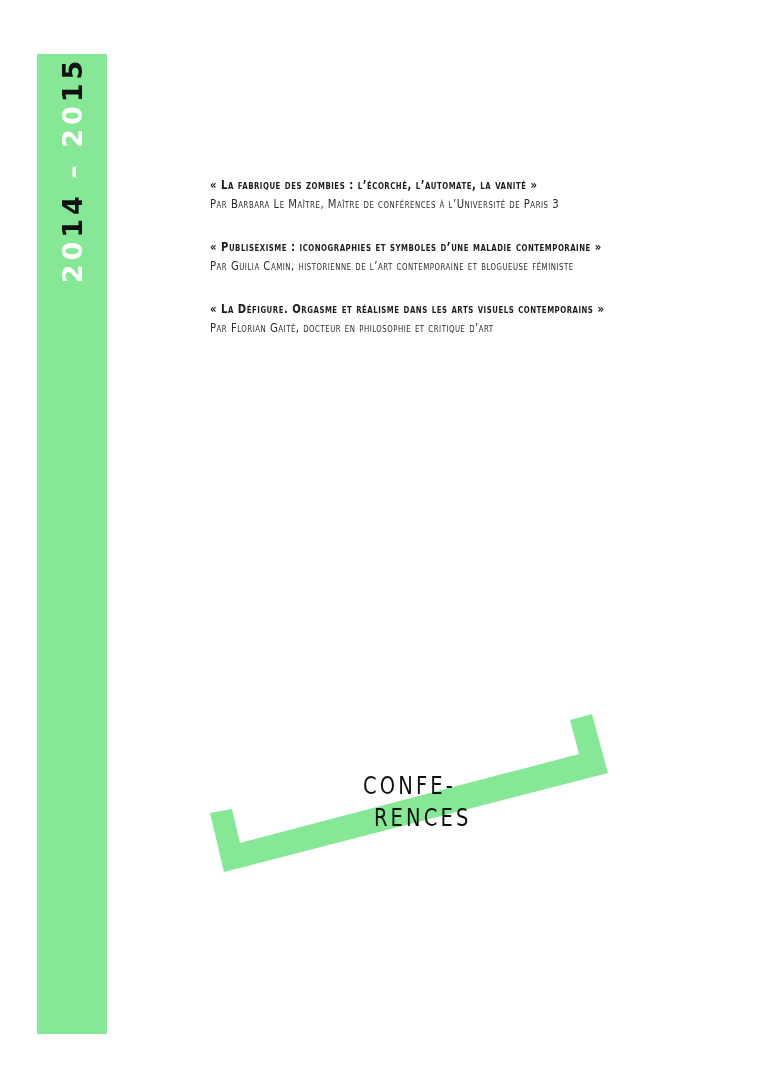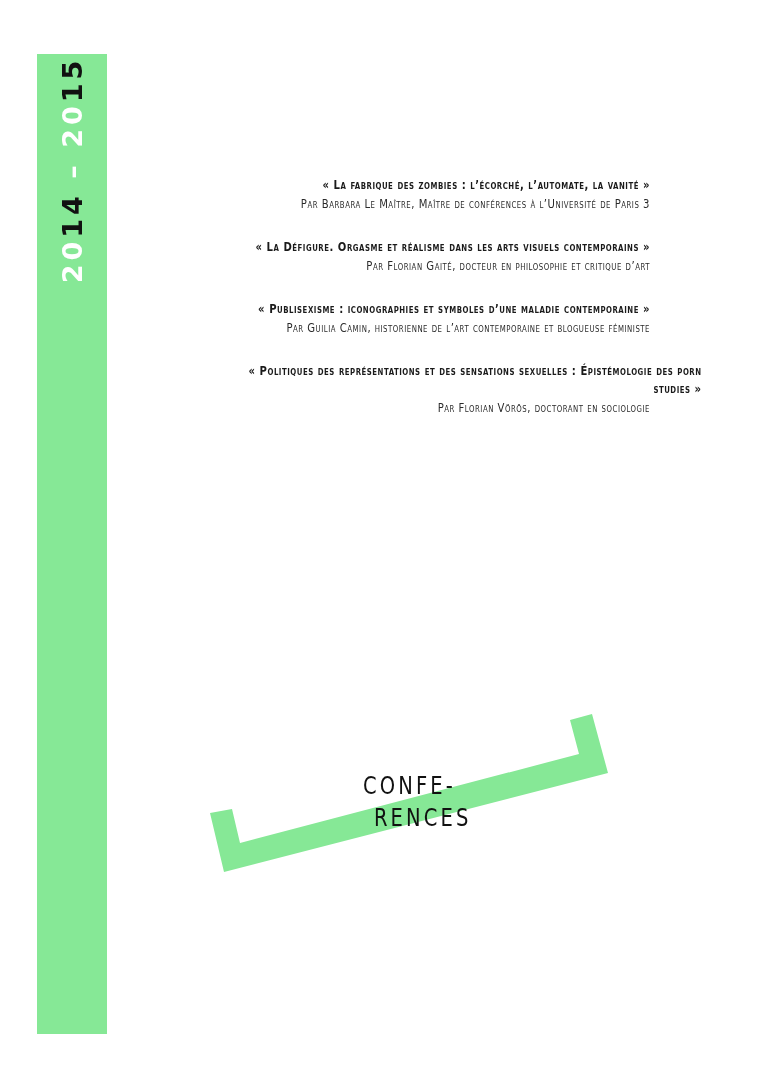--- a/index.html
+++ b/index.html
@@ -33,24 +33,23 @@
       font-weight: bold;
       font-size: 27px;
       letter-spacing: 4px;
       transform-origin: center center;
     }
     .year-label .w { color: #ffffff; }
     .year-label .b { color: #111111; }
 
     .entries {
       position: absolute;
-      left: 220px;
+      left: 210px;
       top: 176px;
       width: 500px;
-      text-align: right;
     }
     .entry {
       margin-bottom: 24px;
     }
     .entry-title {
       font-weight: bold;
       font-size: 13px;
       line-height: 18px;
       font-variant: small-caps;
       letter-spacing: 0.6px;
@@ -104,30 +103,26 @@
 
 <div class="side-bar"></div>
 <div class="year-label"><span class="w">20</span><span class="b">14</span><span class="w"> – </span><span class="w">20</span><span class="b">15</span></div>
 
 <div class="entries">
   <div class="entry">
     <div class="entry-title">« La fabrique des zombies : l’écorché, l’automate, la vanité »</div>
     <div class="entry-author">Par Barbara Le Maître, Maître de conférences à l’Université de Paris 3</div>
   </div>
   <div class="entry">
-    <div class="entry-title">« La Défigure. Orgasme et réalisme dans les arts visuels contemporains »</div>
-    <div class="entry-author">Par Florian Gaité, docteur en philosophie et critique d’art</div>
-  </div>
-  <div class="entry">
     <div class="entry-title">« Publisexisme : iconographies et symboles d’une maladie contemporaine »</div>
     <div class="entry-author">Par Guilia Camin, historienne de l’art contemporaine et blogueuse féministe</div>
   </div>
   <div class="entry">
-    <div class="entry-title wrap">« Politiques des représentations et des sensations sexuelles : Épistémologie des porn studies »</div>
-    <div class="entry-author">Par Florian Vörös, doctorant en sociologie</div>
+    <div class="entry-title">« La Défigure. Orgasme et réalisme dans les arts visuels contemporains »</div>
+    <div class="entry-author">Par Florian Gaité, docteur en philosophie et critique d’art</div>
   </div>
 </div>
 
 <svg class="bracket" viewBox="0 0 768 1087" xmlns="http://www.w3.org/2000/svg">
   <polygon points="210,813 232,809 240,843 579,754 570,720 592,714 608,773 224,872" fill="#86e896"></polygon>
 </svg>
 
 <div class="section-title">
   <span>CONFE-</span>
   <span class="line2">RENCES</span>

